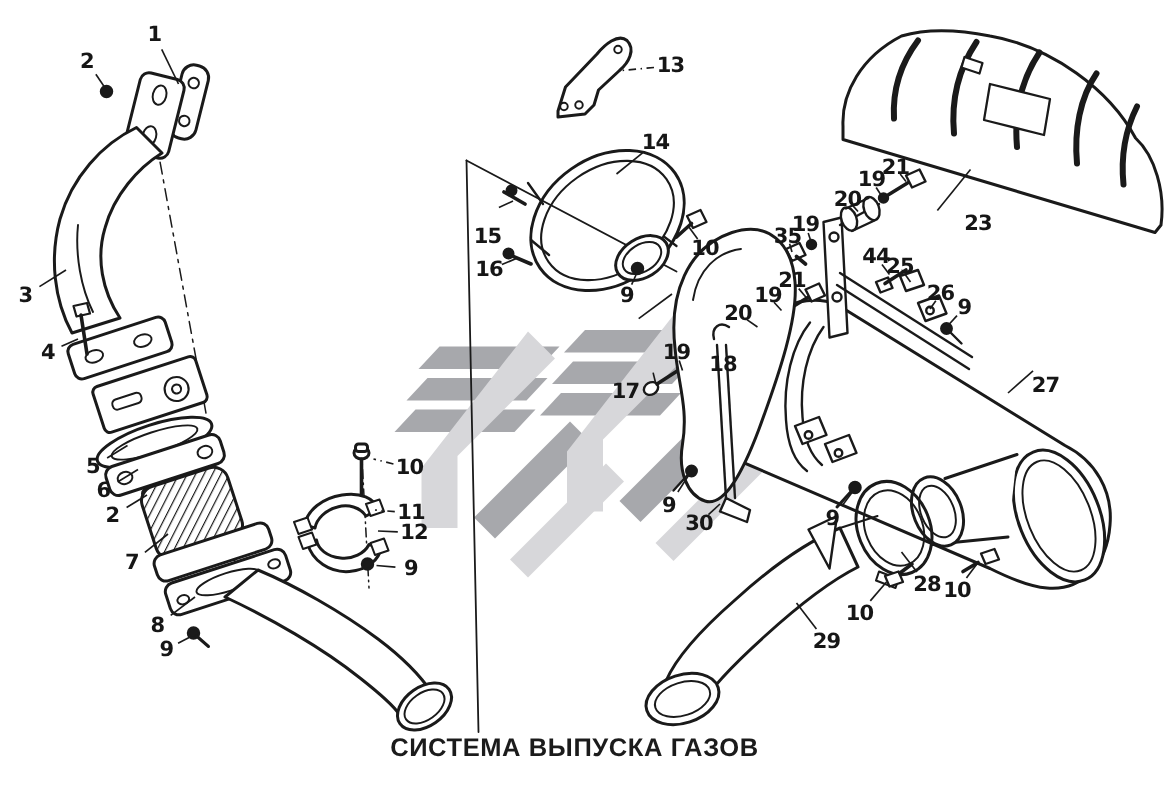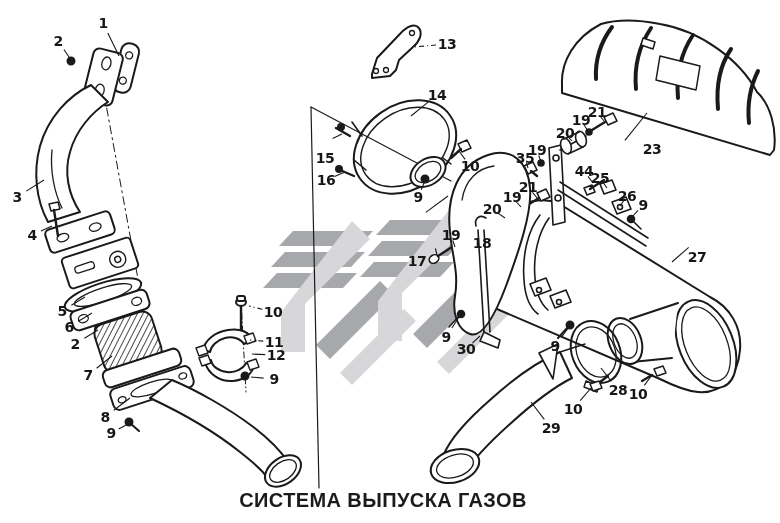--- a/index.html
+++ b/index.html
@@ -9,21 +9,21 @@
   }
   .stage svg{position:absolute;left:0;top:0;}
   .labels-layer{position:absolute;left:0;top:0;width:780px;height:523px;pointer-events:none;}
   .part-label{
     position:absolute;transform:translate(-50%,-50%);
     font-family:"DejaVu Sans",sans-serif;font-weight:700;font-size:14px;
     color:#161616;letter-spacing:-0.5px;line-height:1;white-space:nowrap;
   }
   .caption{
     position:absolute;left:383px;top:489px;transform:translateX(-50%);
-    font-family:"Liberation Sans",sans-serif;font-weight:700;font-size:20px;
+    font-family:"Liberation Sans",sans-serif;font-weight:700;font-size:17px;
     color:#1b1b1b;letter-spacing:0.4px;white-space:nowrap;
   }
 </style>
 </head>
 <body>
 
 <div class="stage">
 
   <svg width="780" height="523" viewBox="0 0 780 523">
     <defs>

